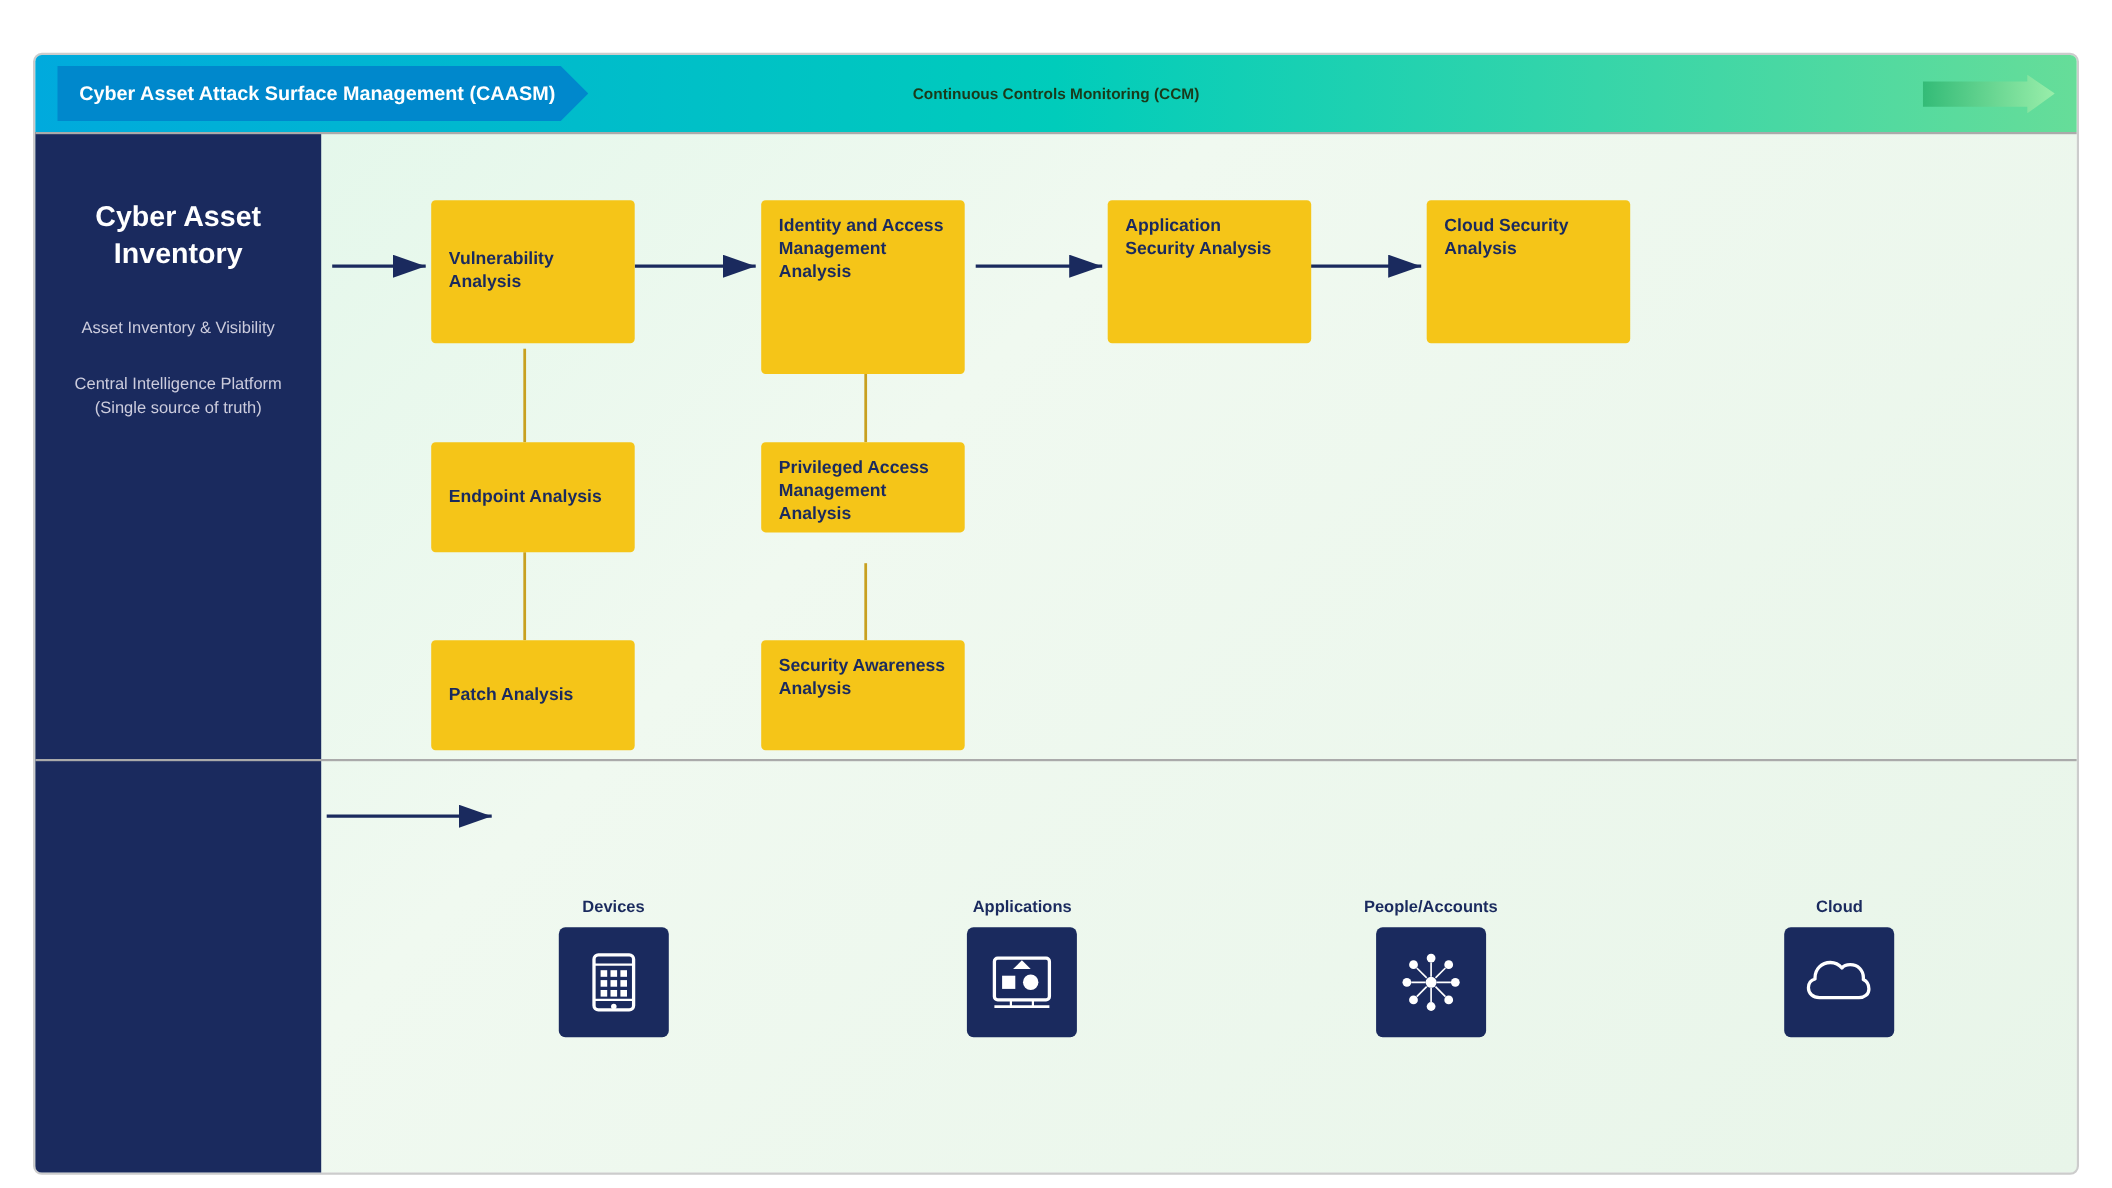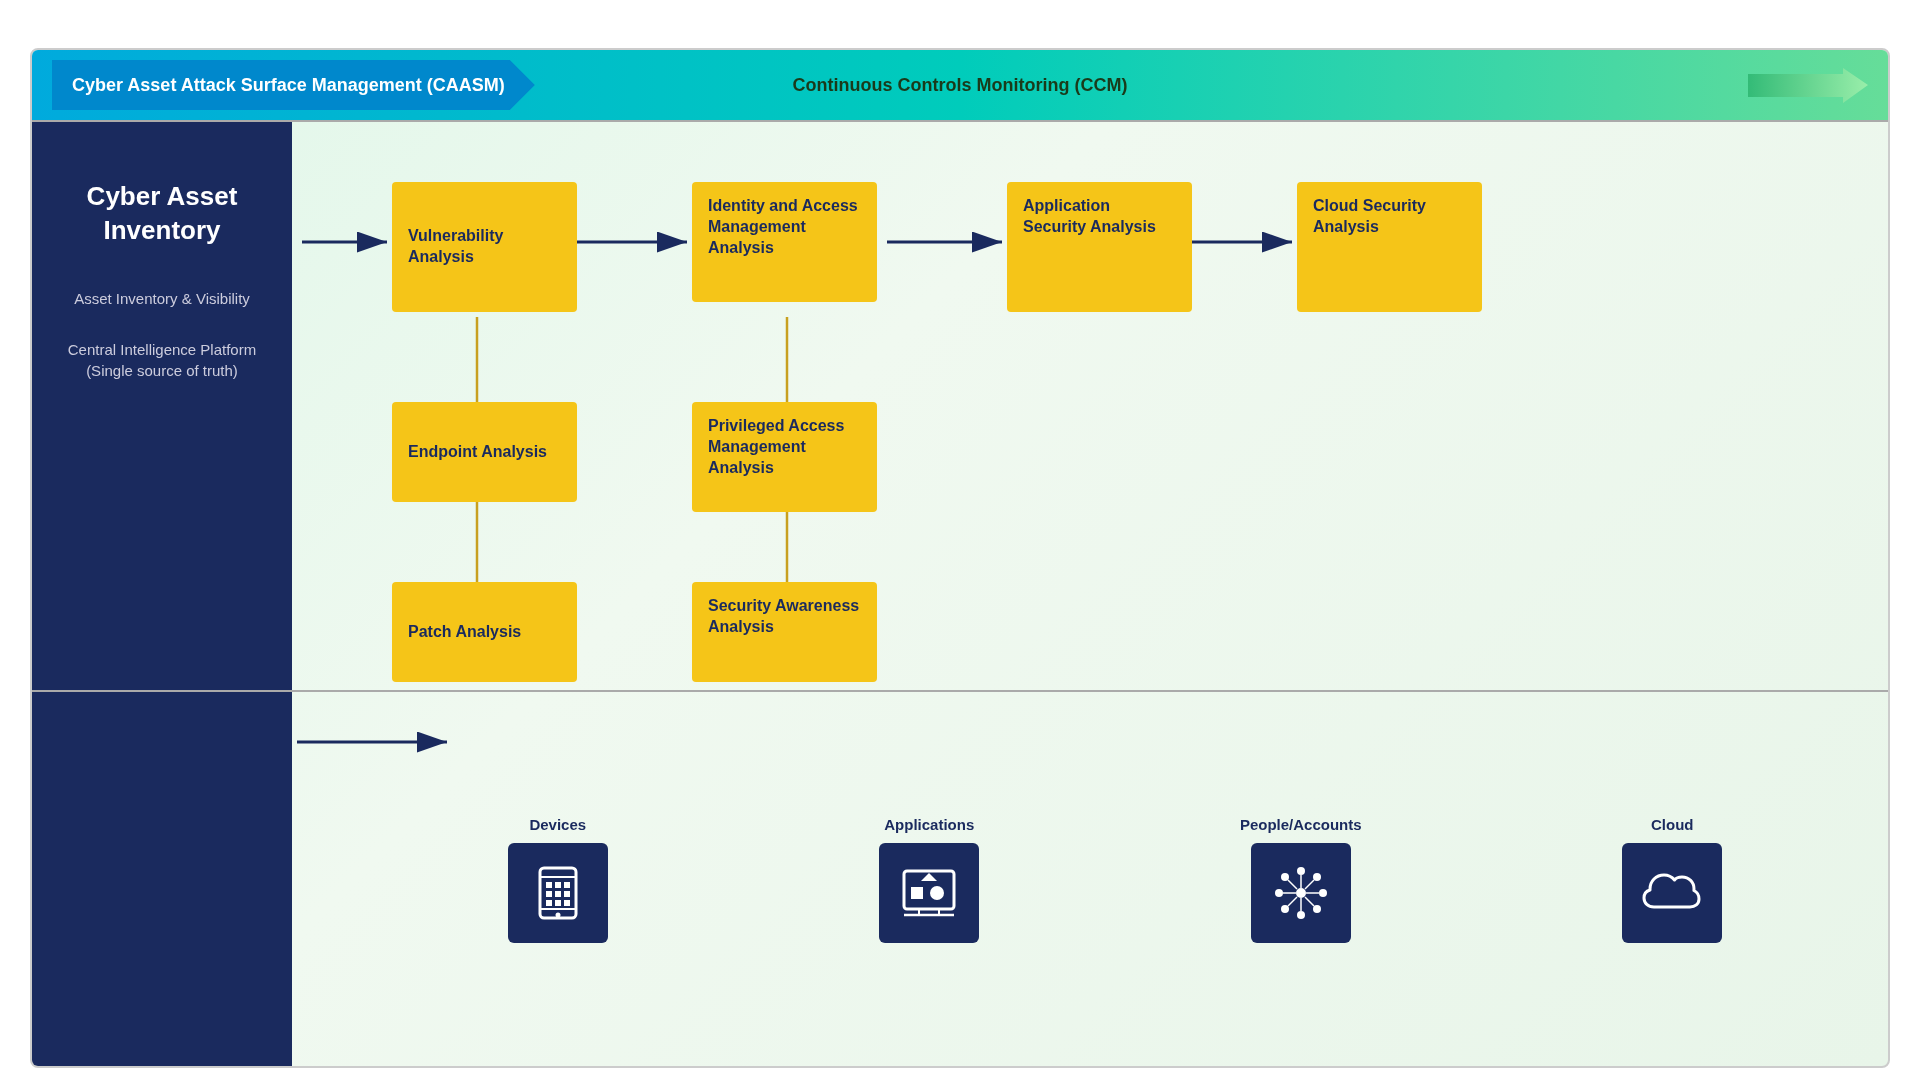--- a/index.html
+++ b/index.html
@@ -42,21 +42,21 @@
       position: absolute;
       left: 20px;
       height: 50px;
       display: flex;
       align-items: center;
     }
 
     .banner-ccm {
       color: #1a3a1a;
       font-weight: bold;
-      font-size: 18px;
+      font-size: 14px;
       position: absolute;
       left: 50%;
       transform: translateX(-50%);
     }
 
     
     .divider {
       width: 100%;
       height: 2px;
       background: #aaa;
@@ -217,25 +217,25 @@
     </div>
 
     <div class="yellow-box" style="left:100px; top:280px; width:185px; height:100px; display:flex; align-items:center;">
       <span>Endpoint Analysis</span>
     </div>
 
     <div class="yellow-box" style="left:100px; top:460px; width:185px; height:100px; display:flex; align-items:center;">
       <span>Patch Analysis</span>
     </div>
 
-    <div class="yellow-box" style="left:400px; top:60px; width:185px; height:120px;">
+    <div class="yellow-box" style="left:400px; top:60px; width:185px; height:158px;">
       <span>Identity and Access Management Analysis</span>
     </div>
 
-    <div class="yellow-box" style="left:400px; top:280px; width:185px; height:110px;">
+    <div class="yellow-box" style="left:400px; top:280px; width:185px; height:82px;">
       <span>Privileged Access Management Analysis</span>
     </div>
 
     <div class="yellow-box" style="left:400px; top:460px; width:185px; height:100px;">
       <span>Security Awareness Analysis</span>
     </div>
 
     <div class="yellow-box" style="left:715px; top:60px; width:185px; height:130px;">
       <span>Application Security Analysis</span>
     </div>

